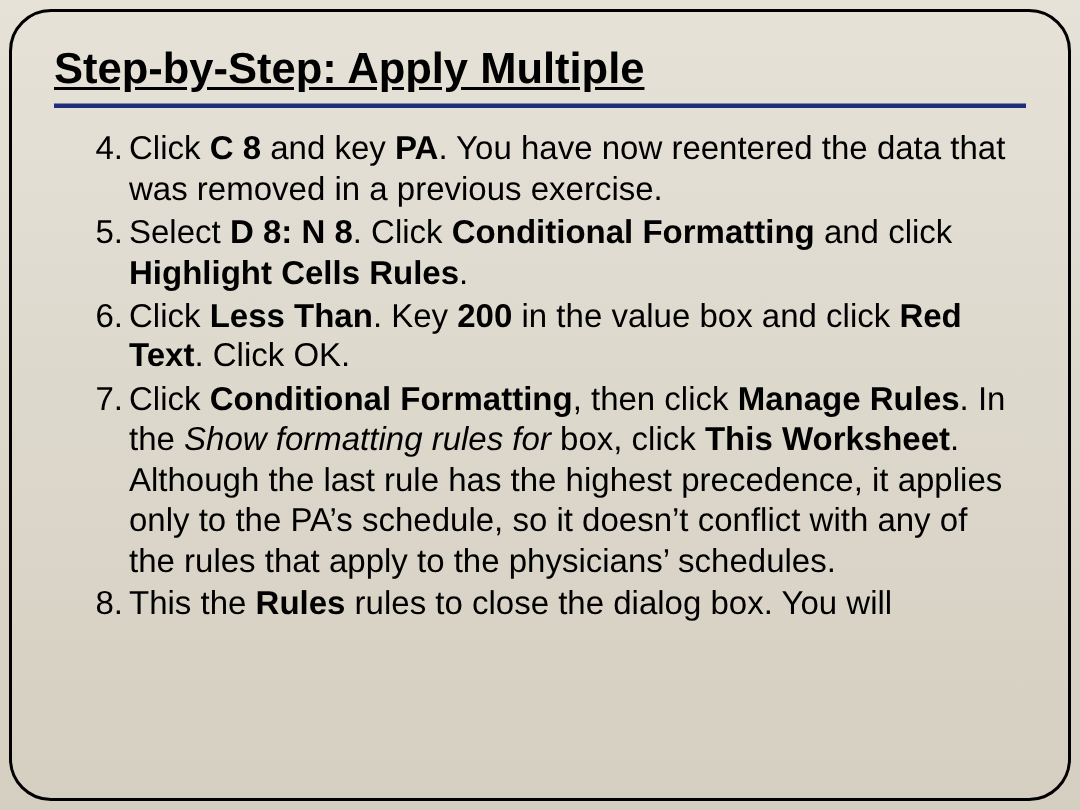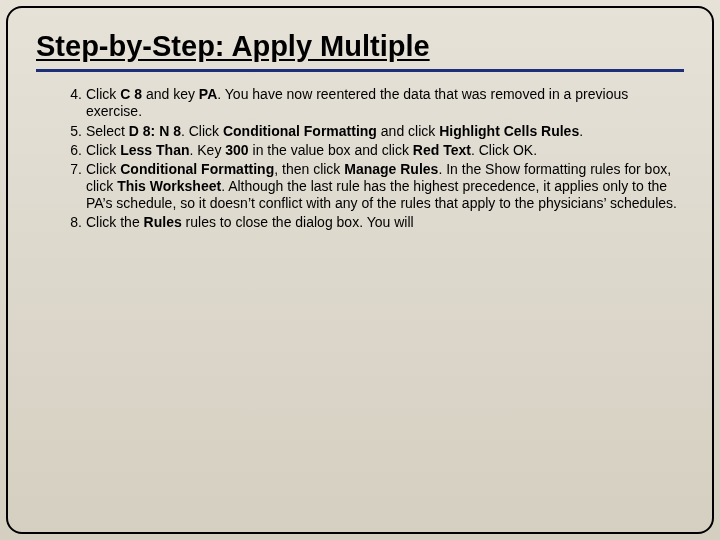--- a/index.html
+++ b/index.html
@@ -18,21 +18,21 @@
     background: linear-gradient(to bottom, #e6e2d8 0%, #ddd8cc 50%, #d4cfc0 100%);
     position: relative;
   }
   .inner-frame {
     position: absolute;
     top: 6px;
     left: 6px;
     right: 6px;
     bottom: 6px;
     border: 2px solid #000;
-    border-radius: 16px;
+    border-radius: 28px;
     box-sizing: border-box;
     padding: 22px 28px 20px 28px;
     overflow: hidden;
   }
   .title-block {
     font-size: 29px;
     line-height: 1.15;
     font-weight: bold;
     color: #000;
     text-decoration: underline;
@@ -40,40 +40,40 @@
     margin-bottom: 4px;
   }
   .title-rule {
     border: none;
     border-top: 3px solid #1f2e79;
     margin: 6px 0 14px 0;
   }
   ol.steps {
     margin: 0;
     padding: 0 4px 0 50px;
-    font-size: 14px;
+    font-size: 22px;
     line-height: 1.22;
     color: #000;
     list-style: none;
     counter-reset: step 3;
   }
   ol.steps li {
     counter-increment: step;
     position: relative;
     margin-bottom: 2px;
   }
   ol.steps li::before {
     content: counter(step) ".";
     position: absolute;
     left: -34px;
     width: 30px;
     text-align: right;
   }
   .b { font-weight: bold; }
-  .i { }
+  .i { font-style: italic; }
 </style>
 </head>
 <body>
 
 <div class="slide">
   <div class="inner-frame">
 
     <div class="title-block">
       <span>Step-by-Step: Apply Multiple</span><br>
     </div>
@@ -83,27 +83,27 @@
 
       <li>
         <span>Click </span><span class="b">C 8</span><span> and key </span><span class="b">PA</span><span>. You have now reentered the data that was removed in a previous exercise.</span>
       </li>
 
       <li>
         <span>Select </span><span class="b">D 8: N 8</span><span>. Click </span><span class="b">Conditional Formatting</span><span> and click </span><span class="b">Highlight Cells Rules</span><span>.</span>
       </li>
 
       <li>
-        <span>Click </span><span class="b">Less Than</span><span>. Key </span><span class="b">300</span><span> in the value box and click </span><span class="b">Red Text</span><span>. Click OK.</span>
+        <span>Click </span><span class="b">Less Than</span><span>. Key </span><span class="b">200</span><span> in the value box and click </span><span class="b">Red Text</span><span>. Click OK.</span>
       </li>
 
       <li>
         <span>Click </span><span class="b">Conditional Formatting</span><span>, then click </span><span class="b">Manage Rules</span><span>. In the </span><span class="i">Show formatting rules for</span><span> box, click </span><span class="b">This Worksheet</span><span>. Although the last rule has the highest precedence, it applies only to the PA’s schedule, so it doesn’t conflict with any of the rules that apply to the physicians’ schedules.</span>
       </li>
 
       <li>
-        <span>Click the </span><span class="b">Rules</span><span> rules to close the dialog box. You will</span>
+        <span>This the </span><span class="b">Rules</span><span> rules to close the dialog box. You will</span>
       </li>
 
     </ol>
 
   </div>
 </div>
 
 </body></html>

